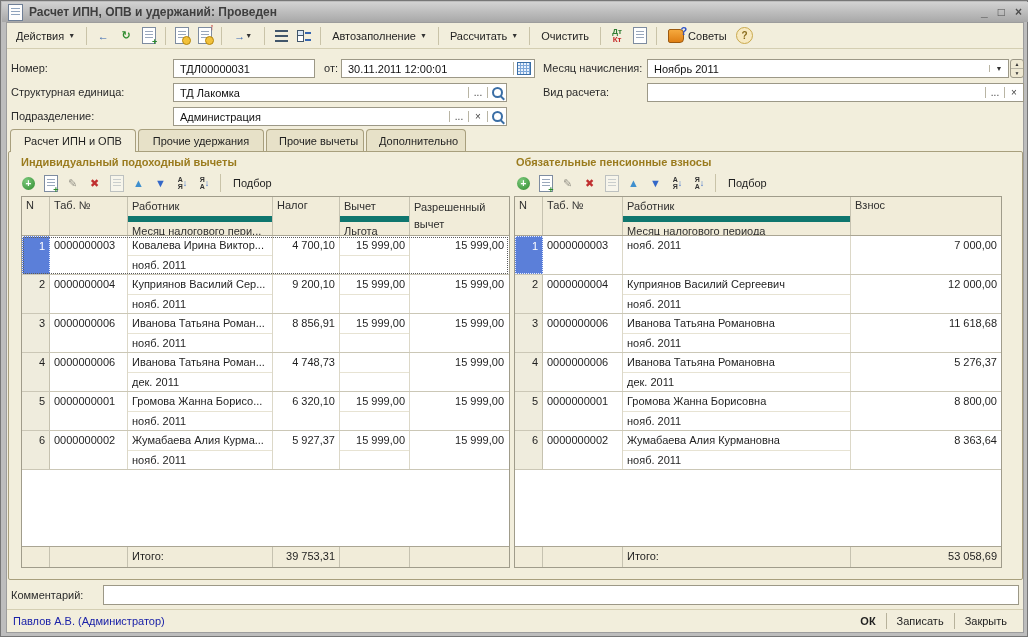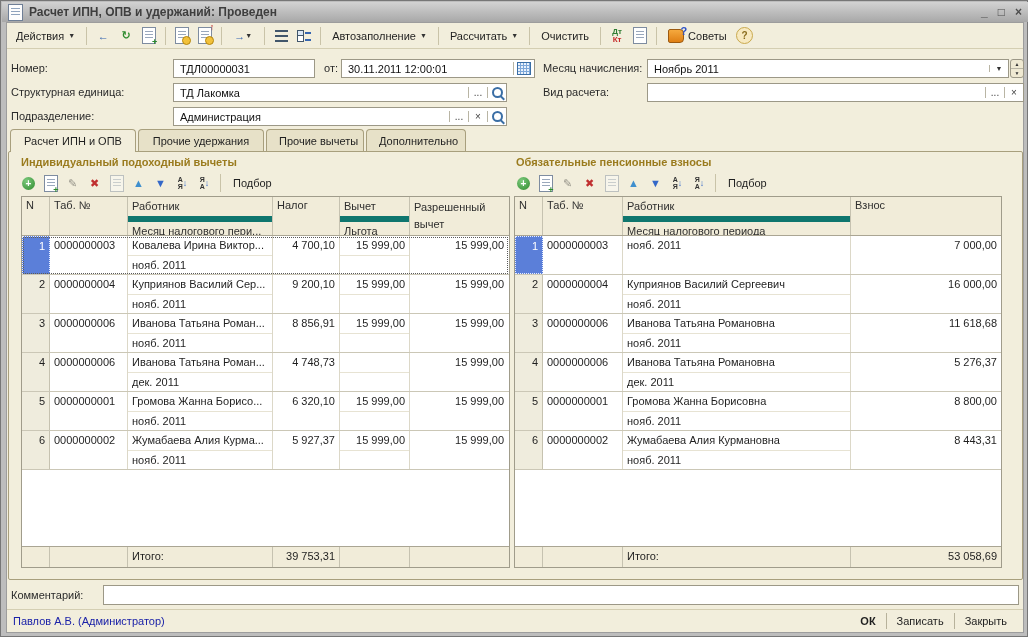--- a/index.html
+++ b/index.html
@@ -532,21 +532,21 @@
               <div class="l1">2</div>
             </div>
           <div class="c">
               <div class="l1">0000000004</div>
             </div>
           <div class="c">
               <div class="l1 divd">Куприянов Василий Сергеевич</div>
               <div class="l2">нояб. 2011</div>
             </div>
           <div class="c last">
-              <div class="l1 num">16 000,00</div>
+              <div class="l1 num">12 000,00</div>
             </div>
         </div>
         <div class="trow rgrid">
           <div class="c ncell">
               <div class="l1">3</div>
             </div>
           <div class="c">
               <div class="l1">0000000006</div>
             </div>
           <div class="c">
@@ -592,21 +592,21 @@
               <div class="l1">6</div>
             </div>
           <div class="c">
               <div class="l1">0000000002</div>
             </div>
           <div class="c">
               <div class="l1 divd">Жумабаева Алия Курмановна</div>
               <div class="l2">нояб. 2011</div>
             </div>
           <div class="c last">
-              <div class="l1 num">8 443,31</div>
+              <div class="l1 num">8 363,64</div>
             </div>
         </div>
 
         <div class="tfill"></div>
 
         <div class="tfoot rgrid">
           <div class="fc"></div>
             <div class="fc"></div>
           <div class="fc">Итого:</div>
           <div class="fc num last">53 058,69</div>

